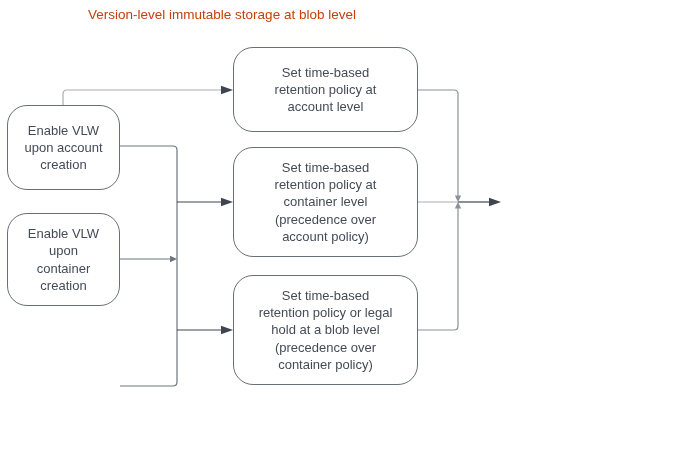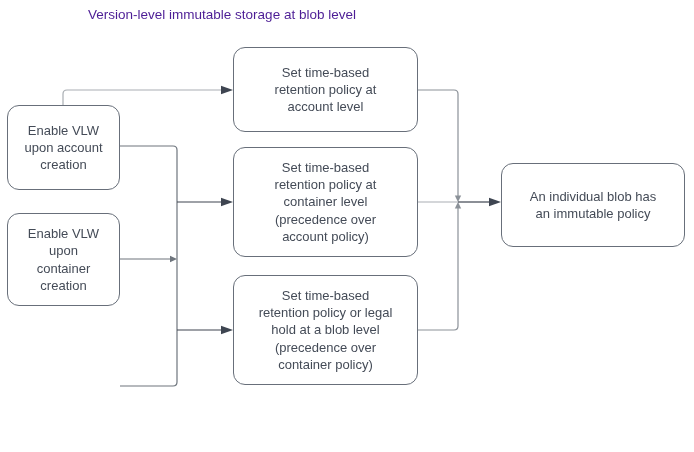--- a/index.html
+++ b/index.html
@@ -8,29 +8,29 @@
     width:694px;height:452px;
     background:#ffffff;
     font-family:"Liberation Sans", sans-serif;
     overflow:hidden;
   }
   .diagram-title{
     position:absolute;
     left:0;top:7px;width:444px;
     text-align:center;
     font-size:13.5px;
-    color:#4c1d95;
+    color:#c2410c;
     white-space:pre-line;
   }
   .node{
     position:absolute;
     box-sizing:border-box;
     background:#ffffff;
     border:1px solid #686f7a;
-    border-radius:12px;
+    border-radius:20px;
     display:flex;
     align-items:center;
     justify-content:center;
     text-align:center;
     font-size:13px;
     line-height:1.32;
     color:#444b57;
     white-space:pre-line;
     padding:4px 6px;
   }
@@ -101,18 +101,14 @@
   </div>
 
   <div class="node" style="left:233px;top:275px;width:185px;height:110px;">
     <span>Set time-based
 retention policy or legal
 hold at a blob level
 (precedence over
 container policy)</span>
   </div>
 
-  <div class="node" style="left:501px;top:163px;width:184px;height:84px;">
-    <span>An individual blob has
-an immutable policy</span>
-  </div>
 
 </div>
 
 </body></html>

